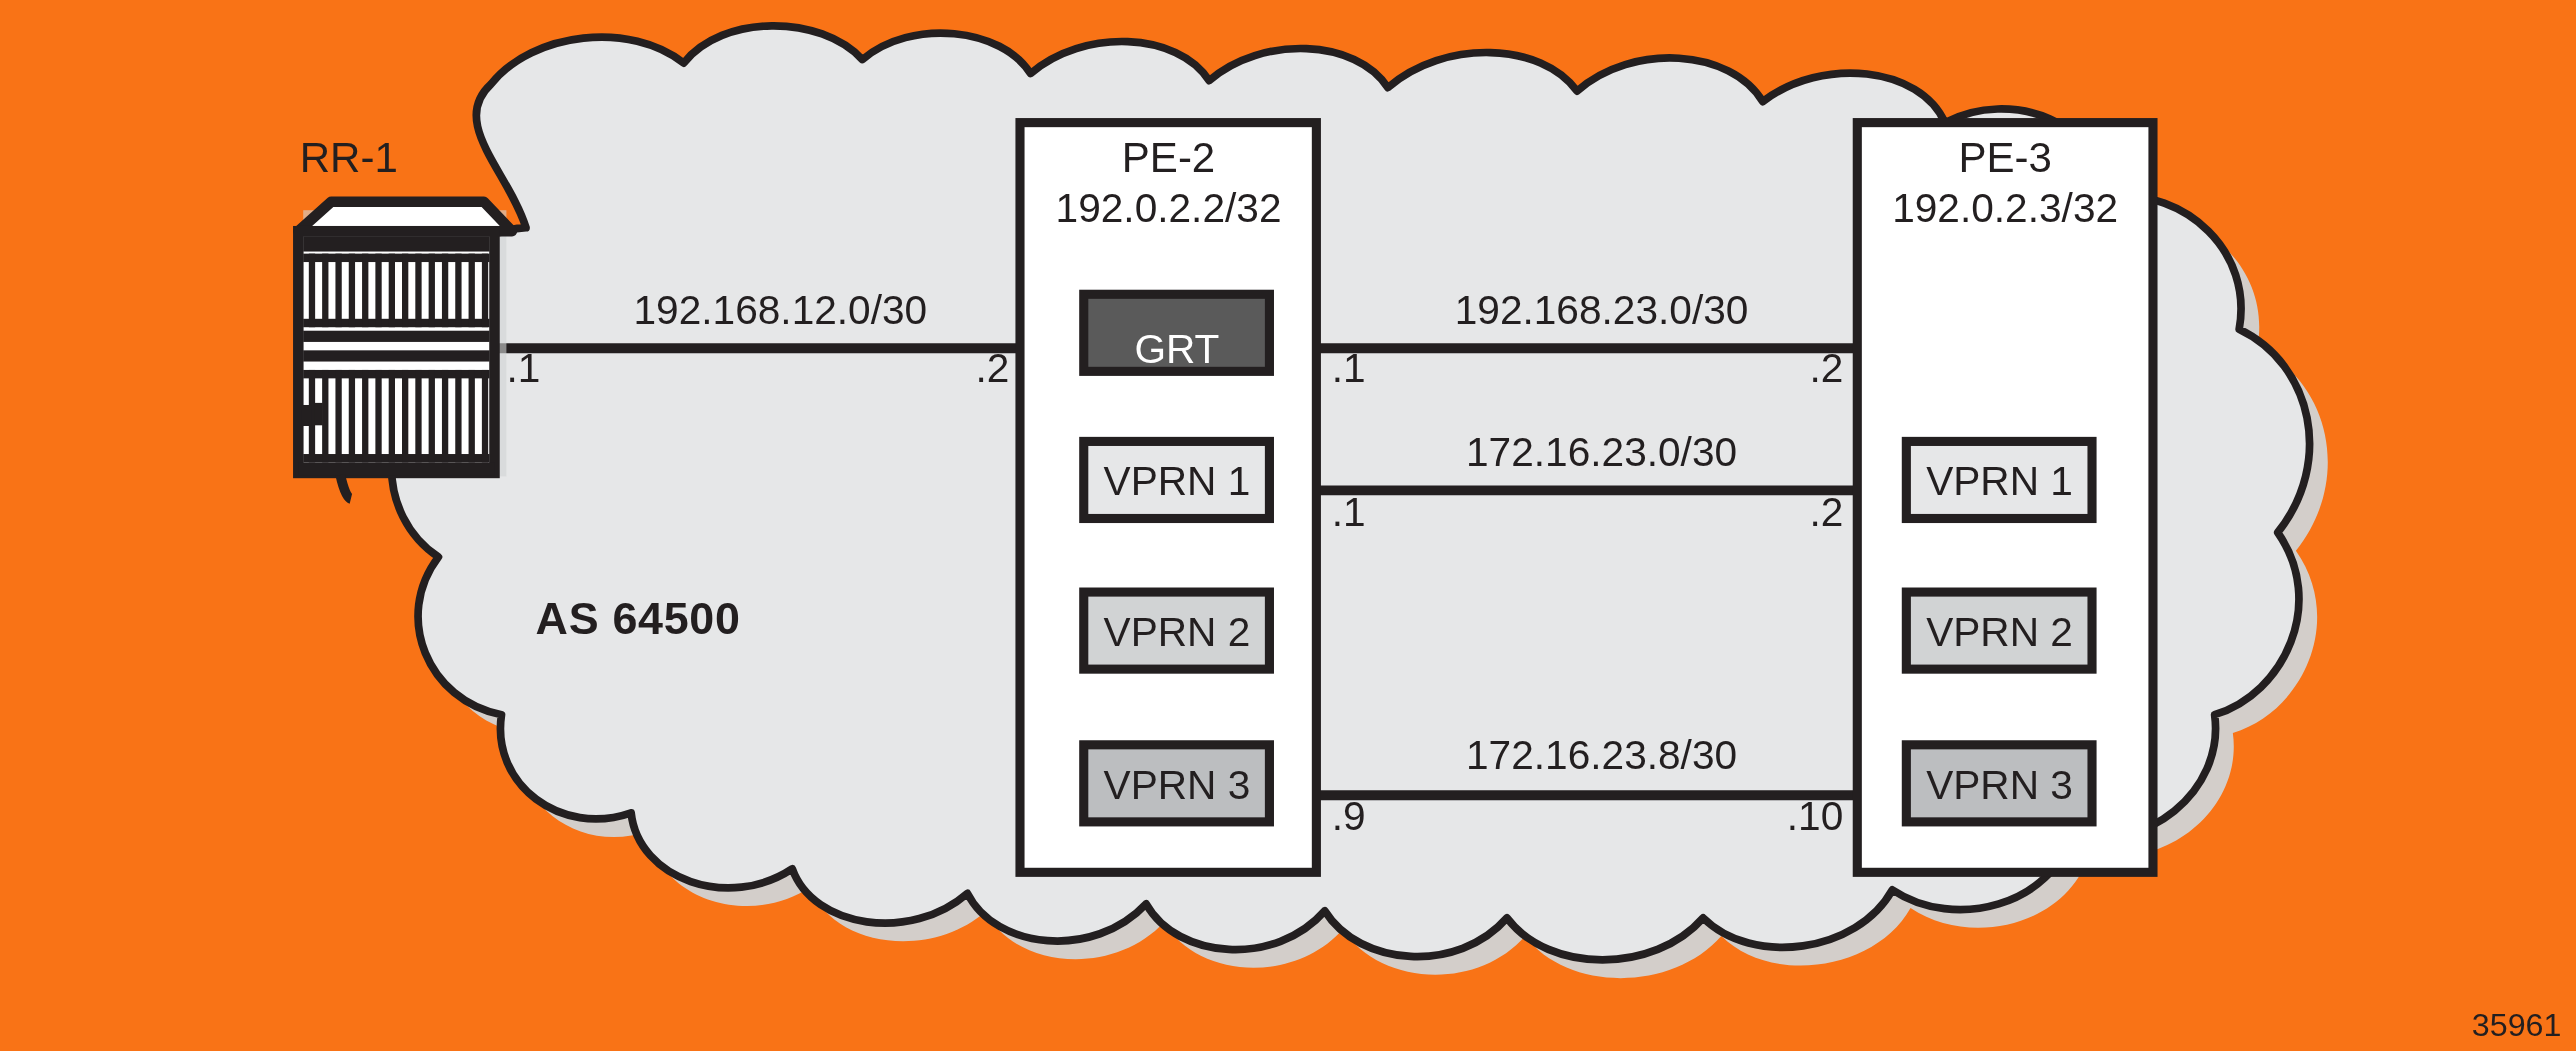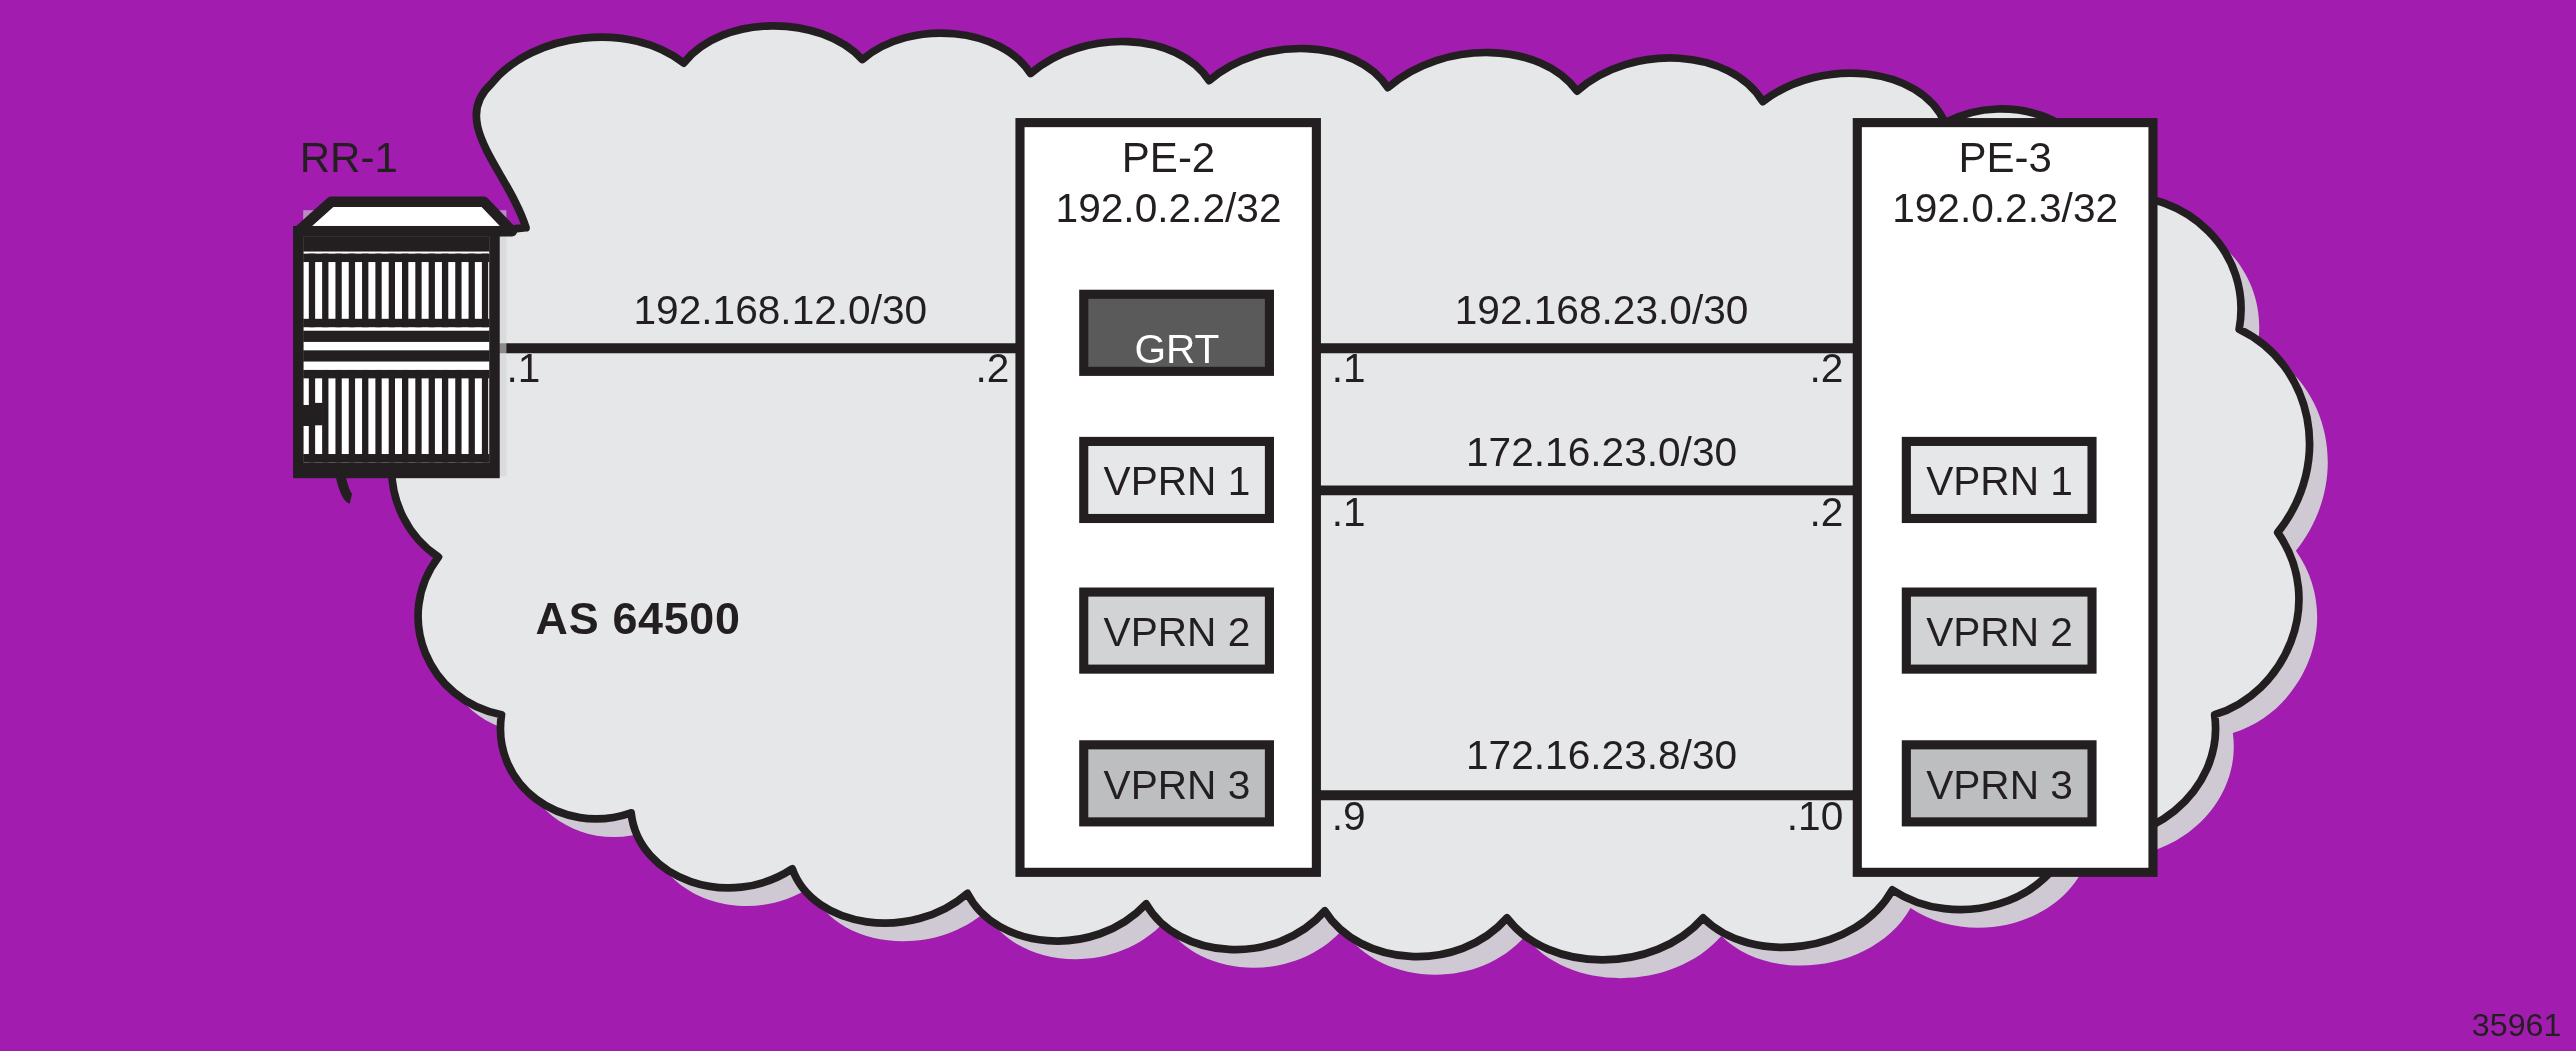--- a/index.html
+++ b/index.html
@@ -8,21 +8,21 @@
     padding: 0;
     background: #ffffff;
   }
   body {
     font-family: "Liberation Sans", sans-serif;
   }
   #canvas {
     position: relative;
     width: 2576px;
     height: 1051px;
-    background: #a21caf;
+    background: #f97316;
     overflow: hidden;
   }
   #diagram-svg {
     position: absolute;
     left: 0;
     top: 0;
     width: 2576px;
     height: 1051px;
   }
   .txt {

